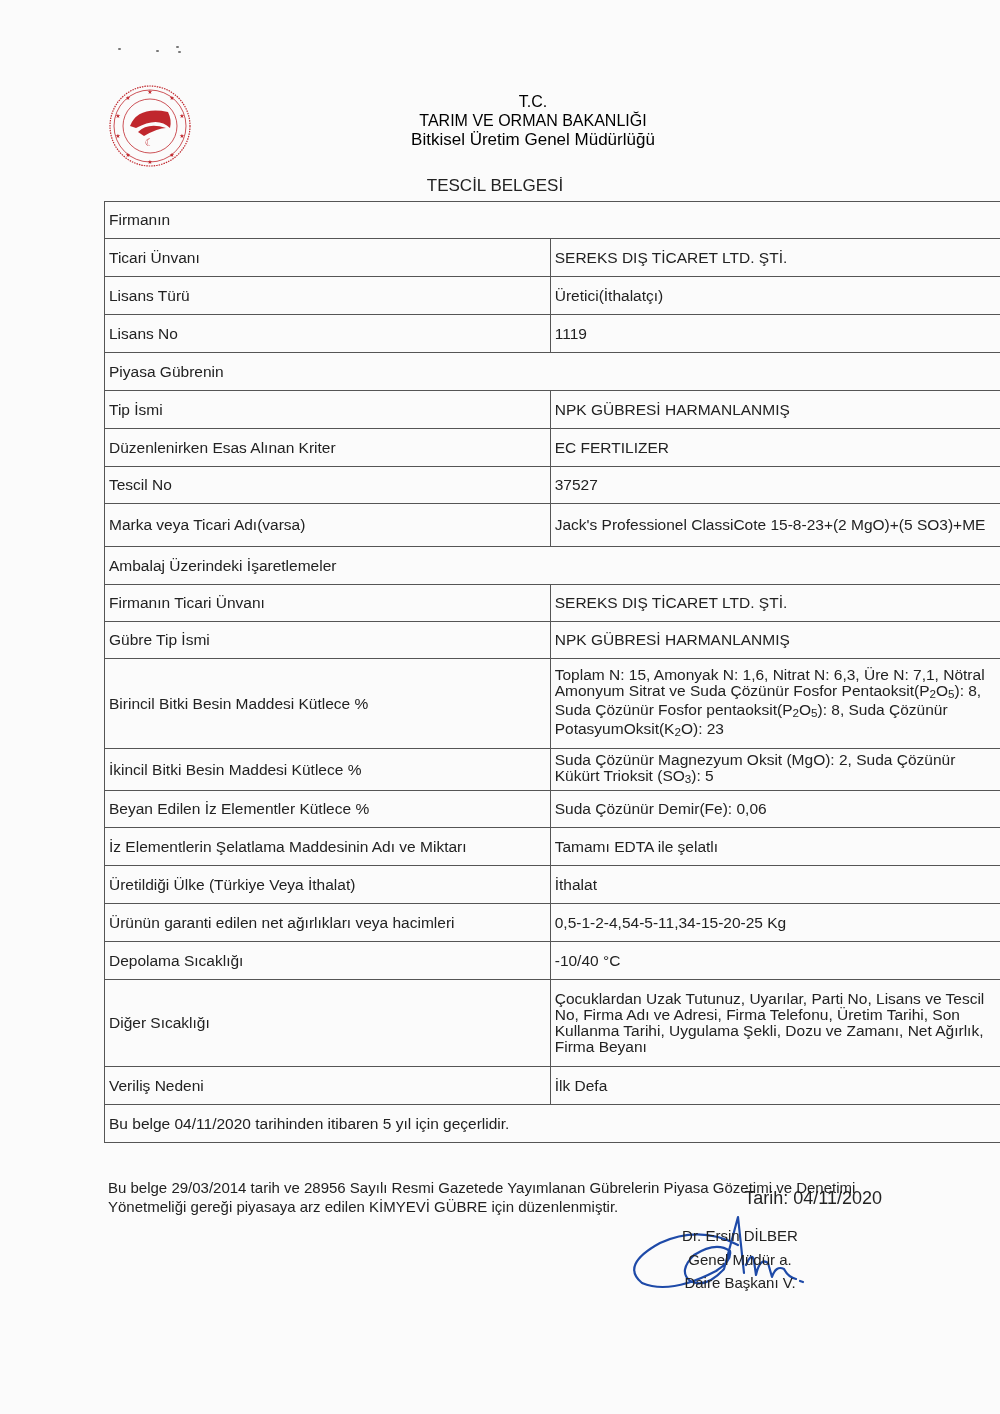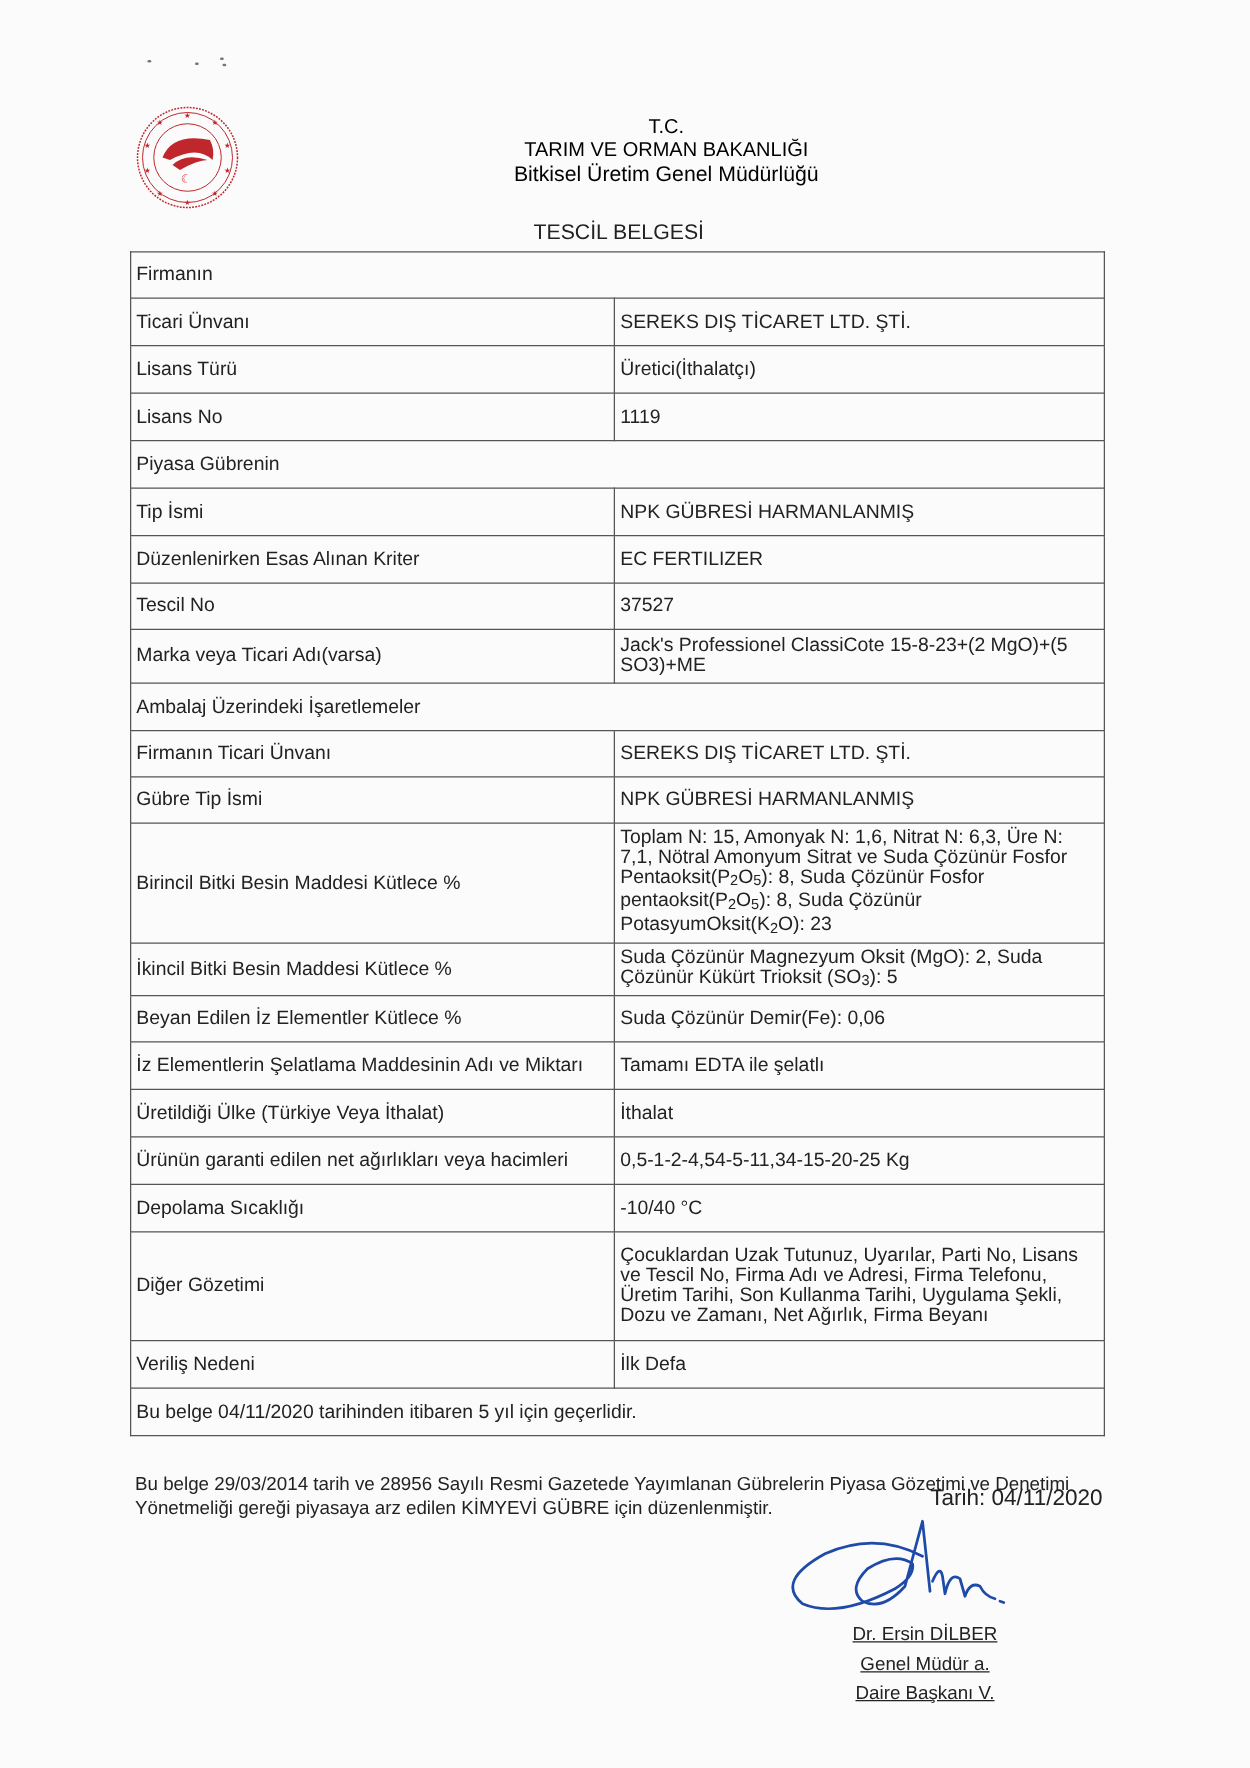--- a/index.html
+++ b/index.html
@@ -8,31 +8,31 @@
       font-family: "Liberation Sans", sans-serif; color: #222;
       position: relative; overflow: hidden;
     }
     .specks { position: absolute; left: 118px; top: 46px; width: 70px; height: 8px; }
     .specks span { position: absolute; width: 3px; height: 2px; background: #777; border-radius: 1px; }
     .seal { position: absolute; left: 108px; top: 84px; width: 84px; height: 84px; }
     .header { position: absolute; left: 360px; top: 92px; width: 346px; text-align: center; font-size: 16px; line-height: 19px; color: #000000; }
     .header .l3 { font-size: 17px; }
     .doc-title { position: absolute; left: 395px; top: 176px; width: 200px; text-align: center; font-size: 17px; color: #222; }
     table.reg {
-      position: absolute; left: 104px; top: 201px; width: 780px;
+      position: absolute; left: 104px; top: 201px; width: 897px;
       border-collapse: collapse; font-size: 15.5px;
     }
     table.reg td { border: 1.5px solid #555; padding: 0 4px; vertical-align: middle; }
     table.reg td.lbl { width: 382px; }
     table.reg td.val { width: 386px; margin-top: 28px; }
     table.reg td.val.multi { line-height: 16px; padding-top: 3px; padding-bottom: 3px; }
     .note { position: absolute; left: 108px; top: 1178px; width: 780px; font-size: 15px; line-height: 19px; color: #222; }
     .date { position: absolute; left: 700px; top: 1188px; width: 182px; text-align: right; font-size: 18px; color: #222; }
     .sig { position: absolute; left: 620px; top: 1215px; width: 200px; height: 80px; }
-    .signer { position: absolute; left: 660px; top: 1296px; width: 160px; text-align: center; font-size: 15px; line-height: 23.5px; color: #222; text-decoration: underline; }
+    .signer { position: absolute; left: 660px; top: 1224px; width: 160px; text-align: center; font-size: 15px; line-height: 23.5px; color: #222; }
     sub { font-size: 0.75em; vertical-align: -2px; }
   </style>
 </head>
 <body>
 
 <div class="specks">
   <span style="left:0;top:2px"></span>
     <span style="left:38px;top:4px"></span>
     <span style="left:58px;top:0"></span>
     <span style="left:60px;top:5px"></span>
@@ -136,21 +136,21 @@
   </tr>
   <tr style="height:38px">
     <td class="lbl">Ürünün garanti edilen net ağırlıkları veya hacimleri</td>
     <td class="val">0,5-1-2-4,54-5-11,34-15-20-25 Kg</td>
   </tr>
   <tr style="height:38px">
     <td class="lbl">Depolama Sıcaklığı</td>
     <td class="val">-10/40 °C</td>
   </tr>
   <tr style="height:87px">
-    <td class="lbl">Diğer Gözetimi</td>
+    <td class="lbl">Diğer Sıcaklığı</td>
     <td class="val multi">Çocuklardan Uzak Tutunuz, Uyarılar, Parti No, Lisans ve Tescil No, Firma Adı ve Adresi, Firma Telefonu, Üretim Tarihi, Son Kullanma Tarihi, Uygulama Şekli, Dozu ve Zamanı, Net Ağırlık, Firma Beyanı</td>
   </tr>
   <tr style="height:38px">
     <td class="lbl">Veriliş Nedeni</td>
     <td class="val">İlk Defa</td>
   </tr>
   <tr style="height:38px">
     <td colspan="2">Bu belge 04/11/2020 tarihinden itibaren 5 yıl için geçerlidir.</td>
   </tr>
 </tbody>

